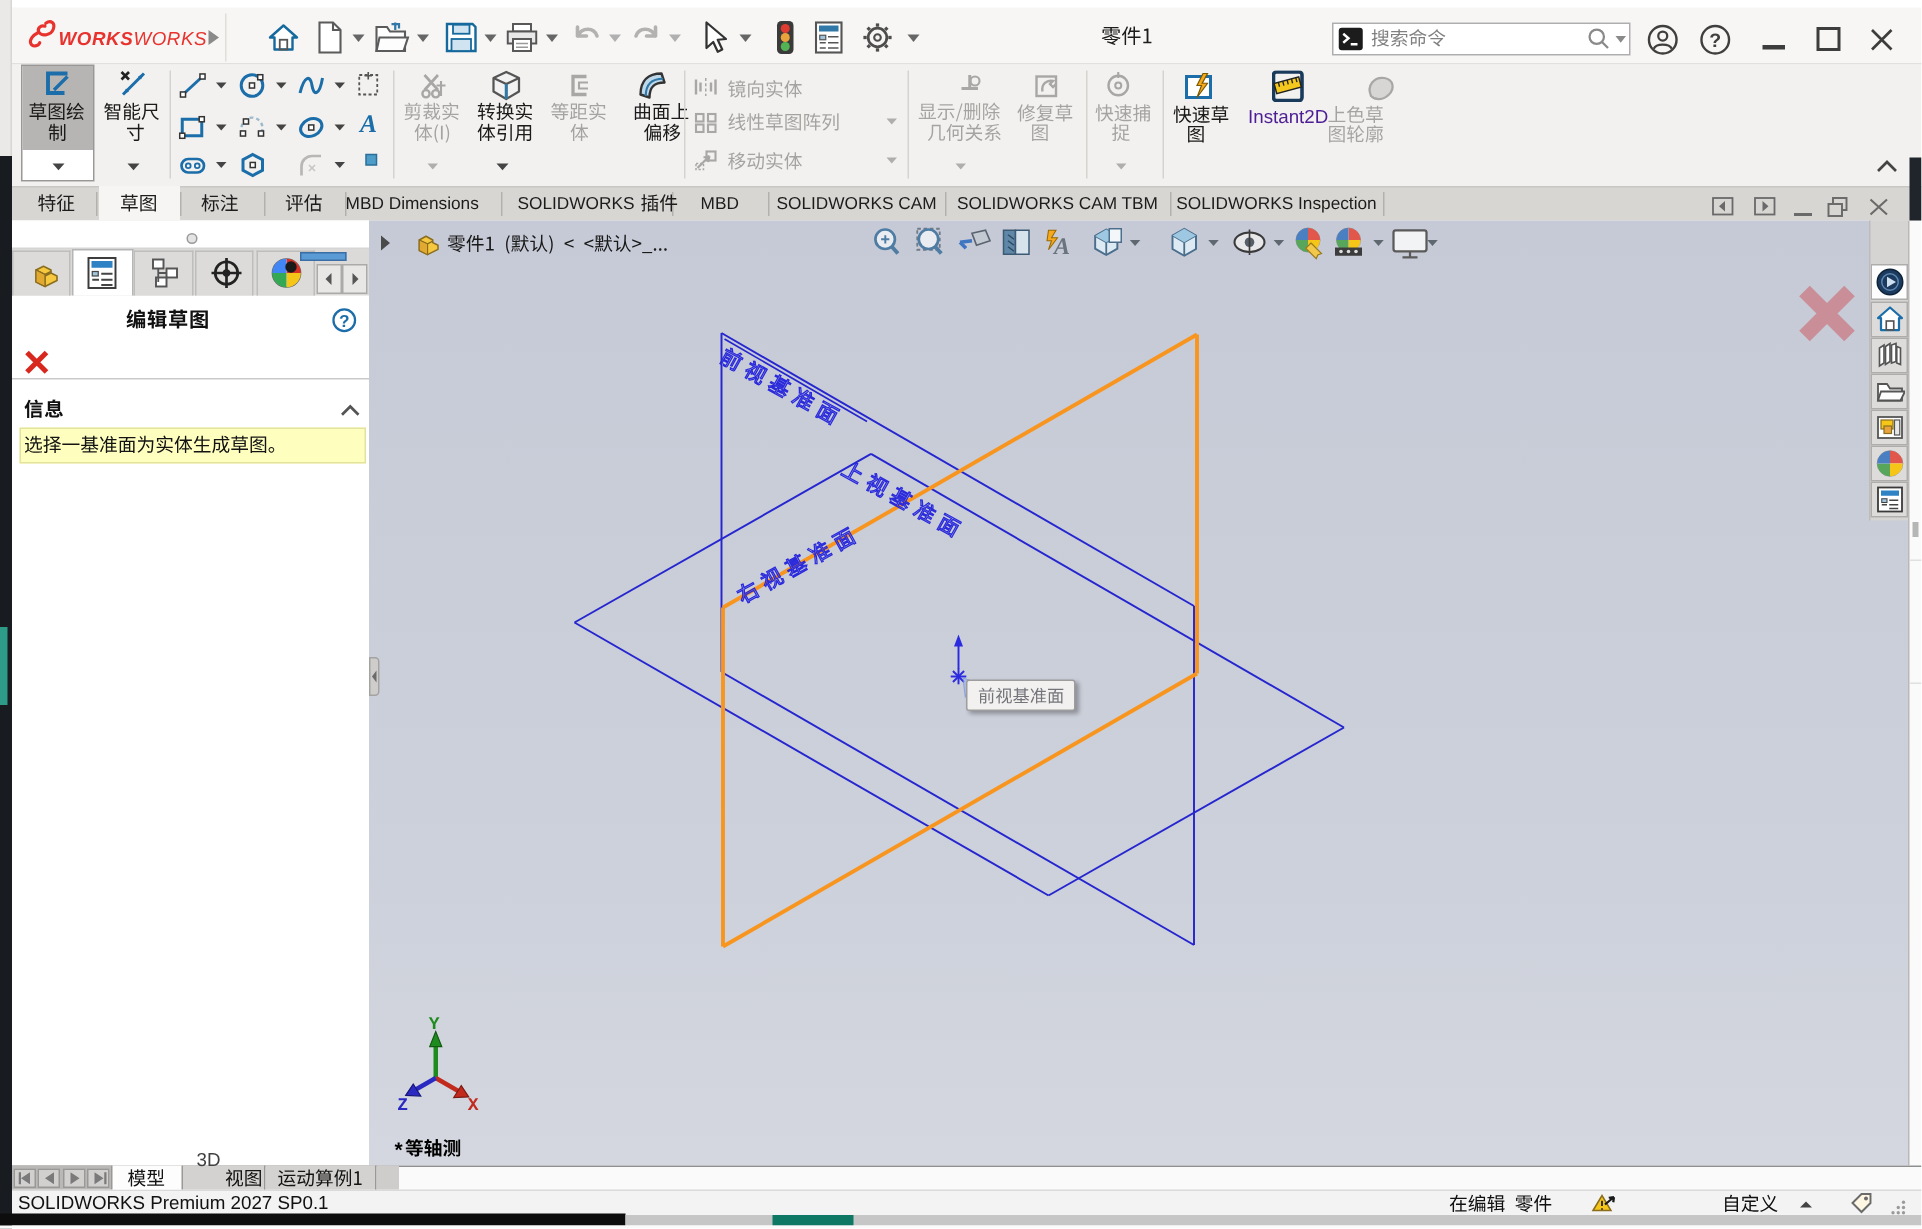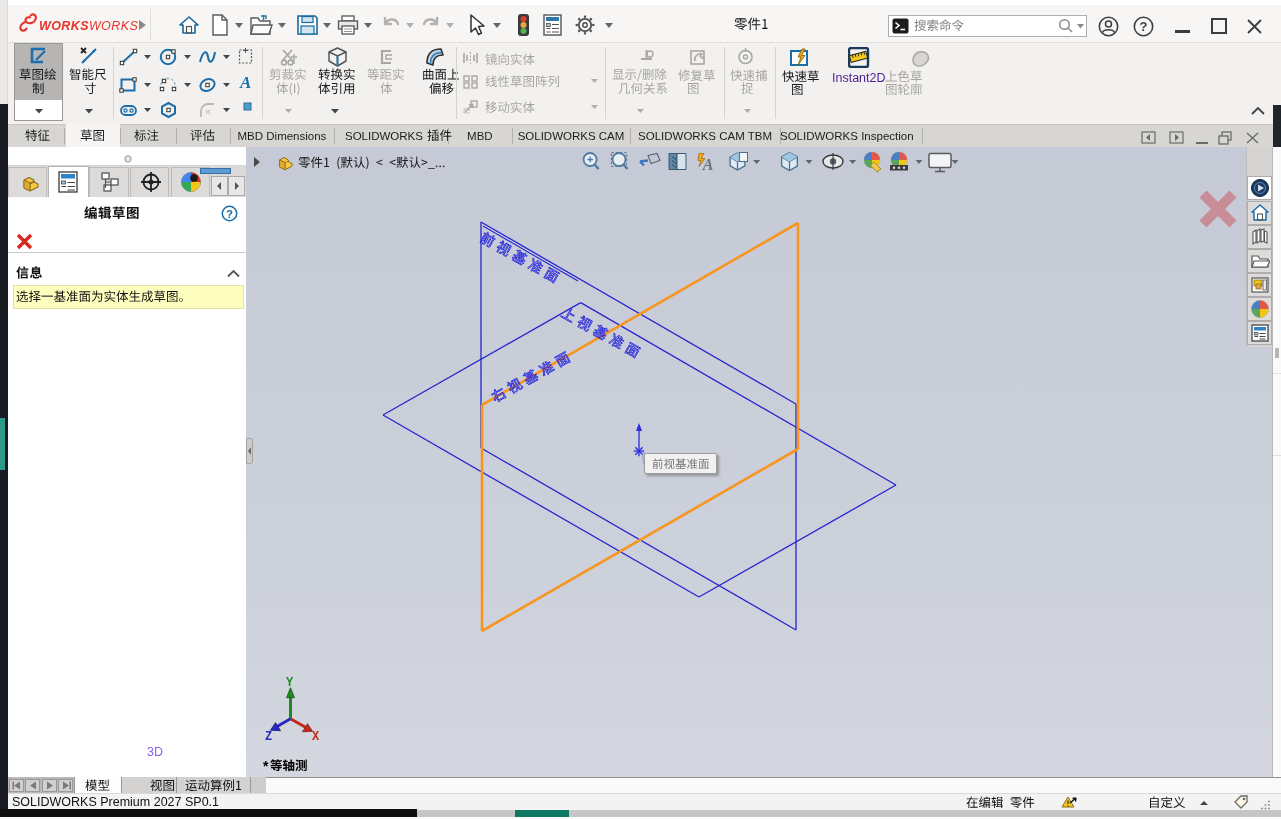--- a/index.html
+++ b/index.html
@@ -476,30 +476,30 @@
       <use href="#r56fe" x="1000"></use>
     </svg>
     <svg class="ab" style="left:134px;top:129px;" width="25.0" height="12.5" viewBox="0 -880 2000 1000" fill="#1c1c1c">
       <use href="#r6807"></use>
       <use href="#r6ce8" x="1000"></use>
     </svg>
     <svg class="ab" style="left:190px;top:129px;" width="25.0" height="12.5" viewBox="0 -880 2000 1000" fill="#1c1c1c">
       <use href="#r8bc4"></use>
       <use href="#r4f30" x="1000"></use>
     </svg>
-    <div class="ab" style="left:230.4px;top:130px;font:400 11.5px 'Liberation Sans',sans-serif;color:#1c1c1c;width:103.1px;text-align:center;">MBD Dimensions</div>
+    <div class="ab" style="left:230.4px;top:130px;font:400 11.5px 'Liberation Sans',sans-serif;color:#1c1c1c;width:103.1px;text-align:left;">MBD Dimensions</div>
     <div class="ab" style="left:345px;top:130px;font:400 11.5px 'Liberation Sans',sans-serif;color:#1c1c1c;">SOLIDWORKS</div>
     <svg class="ab" style="left:427px;top:129px;" width="25.0" height="12.5" viewBox="0 -880 2000 1000" fill="#1c1c1c">
       <use href="#r63d2"></use>
       <use href="#r4ef6" x="1000"></use>
     </svg>
     <div class="ab" style="left:447.7px;top:130px;font:400 11.5px 'Liberation Sans',sans-serif;color:#1c1c1c;width:64.30000000000001px;text-align:center;">MBD</div>
     <div class="ab" style="left:512px;top:130px;font:400 11.5px 'Liberation Sans',sans-serif;color:#1c1c1c;width:118px;text-align:center;">SOLIDWORKS CAM</div>
     <div class="ab" style="left:630px;top:130px;font:400 11.5px 'Liberation Sans',sans-serif;color:#1c1c1c;width:150px;text-align:center;">SOLIDWORKS CAM TBM</div>
-    <div class="ab" style="left:780px;top:130px;font:400 11.5px 'Liberation Sans',sans-serif;color:#1c1c1c;width:142px;text-align:left;">SOLIDWORKS Inspection</div>
+    <div class="ab" style="left:780px;top:130px;font:400 11.5px 'Liberation Sans',sans-serif;color:#1c1c1c;width:142px;text-align:center;">SOLIDWORKS Inspection</div>
     <svg class="ab" style="left:1141px;top:131px;" width="15" height="14" viewBox="0 0 15 14">
       <rect x="1" y="1" width="13" height="11" fill="none" stroke="#6a6a6a" stroke-width="1.2"></rect>
       <path d="M9 3 L5 6.5 L9 10 Z" fill="#6a6a6a"></path>
     </svg>
     <svg class="ab" style="left:1169px;top:131px;" width="15" height="14" viewBox="0 0 15 14">
       <rect x="1" y="1" width="13" height="11" fill="none" stroke="#6a6a6a" stroke-width="1.2"></rect>
       <path d="M6 3 L10 6.5 L6 10 Z" fill="#6a6a6a"></path>
     </svg>
     <div class="ab" style="left:1196px;top:142px;width:12px;height:2px;background:#6a6a6a"></div>
     <svg class="ab" style="left:1218px;top:131px;" width="16" height="15" viewBox="0 0 16 15">
@@ -812,21 +812,21 @@
       <rect x="11.5" y="1.5" width="1.5" height="8" fill="#7a7a7a"></rect>
     </svg>
     <div class="ab" style="left:74px;top:777px;width:48px;height:16px;background:#fdfdfd;border-left:1px solid #9a9896;border-right:1px solid #9a9896"></div>
     <div class="ab" style="left:122px;top:777px;width:55px;height:16px;background:#d4d2d0;border-right:1px solid #9a9896"></div>
     <div class="ab" style="left:177px;top:777px;width:74px;height:16px;background:#d4d2d0;border-right:1px solid #9a9896"></div>
     <div class="ab" style="left:251px;top:777px;width:15px;height:16px;background:#cfcdcb"></div>
     <svg class="ab" style="left:85px;top:779px;" width="25.0" height="12.5" viewBox="0 -880 2000 1000" fill="#141414">
       <use href="#r6a21"></use>
       <use href="#r578b" x="1000"></use>
     </svg>
-    <div class="ab" style="left:131px;top:745px;font:400 12.5px 'Liberation Sans',sans-serif;color:#8b5cf6;margin-left:16px;">3D </div>
+    <div class="ab" style="left:131px;top:766px;font:400 12.5px 'Liberation Sans',sans-serif;color:#404040;">3D </div>
     <svg class="ab" style="left:150px;top:779px;" width="25.0" height="12.5" viewBox="0 -880 2000 1000" fill="#141414">
       <use href="#r89c6"></use>
       <use href="#r56fe" x="1000"></use>
     </svg>
     <svg class="ab" style="left:185px;top:779px;" width="56.9" height="12.5" viewBox="0 -880 4555 1000" fill="#141414">
       <use href="#r8fd0"></use>
       <use href="#r52a8" x="1000"></use>
       <use href="#r7b97" x="2000"></use>
       <use href="#r4f8b" x="3000"></use>
       <use href="#r31" x="4000"></use>

